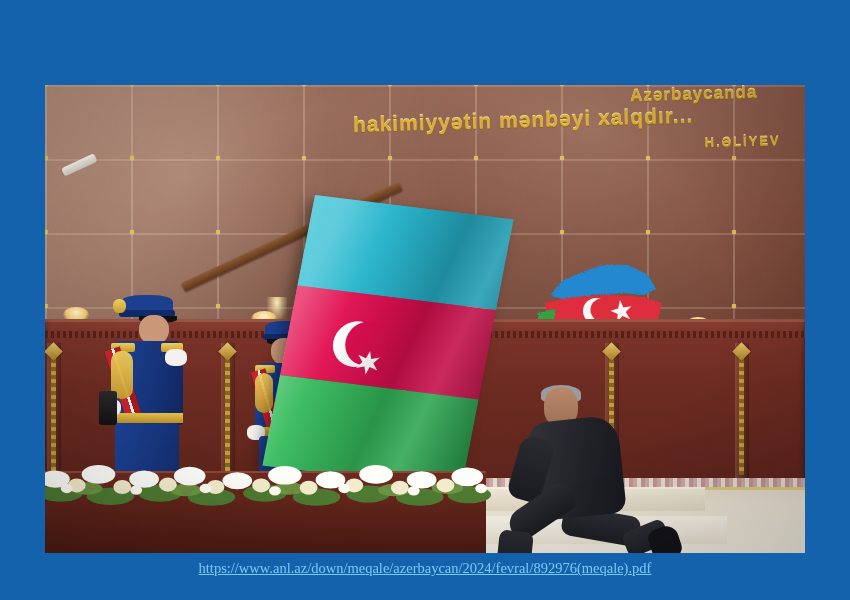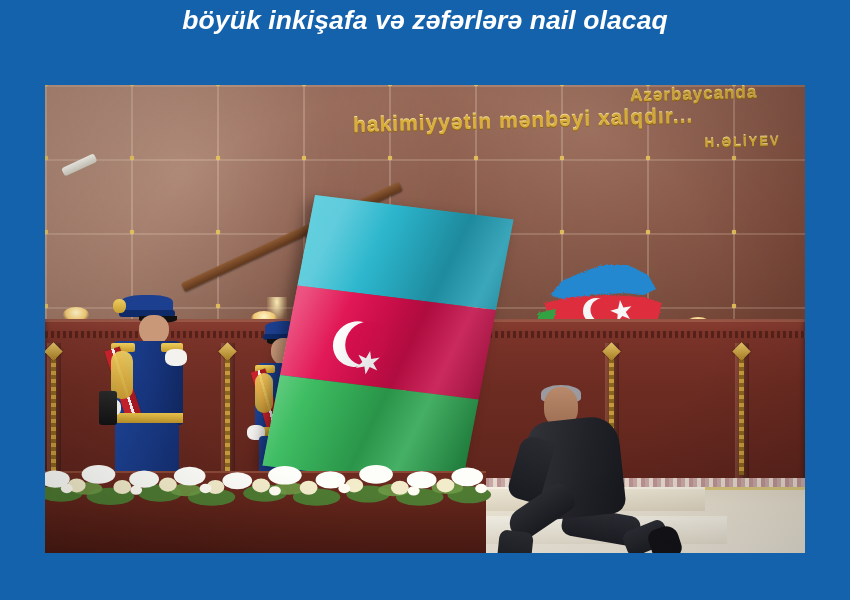--- a/index.html
+++ b/index.html
@@ -217,21 +217,20 @@
     font-family:"Liberation Serif","DejaVu Serif",serif;
     white-space:nowrap;
   }
 </style>
 </head>
 <body>
 
 <div class="slide">
 
   <div class="title-block">
-    <span class="title-line">böyük inkişafa və zəfərlərə nail olacaq</span>
   </div>
 
   <div class="photo">
 
     <div class="wall-upper"></div>
     <div class="studs"></div>
 
     <div class="inscription">
       <span class="ins1">Azərbaycanda</span>
       <span class="ins2">hakimiyyətin mənbəyi xalqdır...</span>
@@ -405,14 +404,15 @@
         <circle cx="236" cy="37" r="6"></circle>
           <circle cx="306" cy="34" r="6"></circle>
           <circle cx="376" cy="37" r="6"></circle>
         <circle cx="444" cy="34" r="6"></circle>
       </g>
     </svg>
 
     <div class="vignette"></div>
   </div>
 
+  <a class="url" href="#">https://www.anl.az/down/meqale/azerbaycan/2024/fevral/892976(meqale).pdf</a>
 
 </div>
 
 </body></html>

